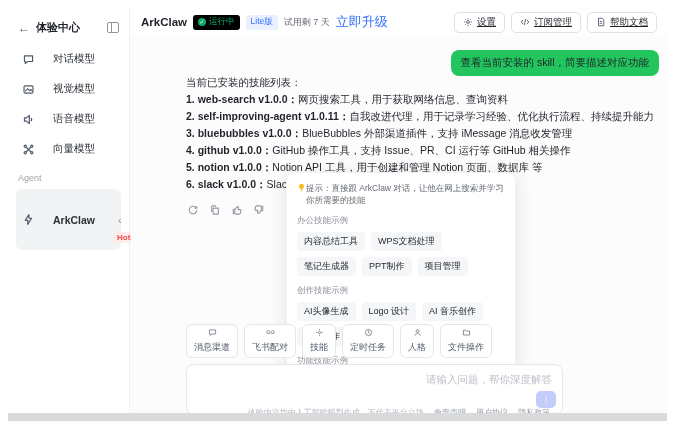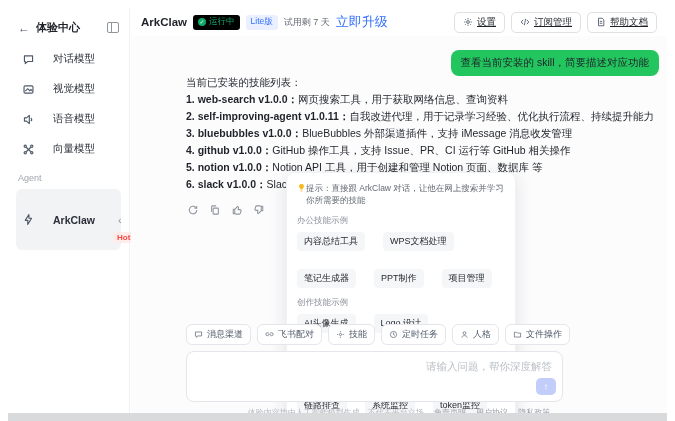--- a/index.html
+++ b/index.html
@@ -40,28 +40,28 @@
   .assist .b { font-weight:700; }
   .msg-actions { position:absolute; left:56px; top:196px; display:flex; gap:10px; }
   .msg-actions svg { width:12px; height:12px; stroke:#8f959e; fill:none; stroke-width:1.4; cursor:pointer; }
   .collapse-chevron { position:absolute; left:-13px; top:206px; font-size:11px; color:#8f959e; cursor:pointer; }
 
   
   #popup { position:absolute; left:155px; top:164px; width:230px; background:#fff; border-radius:8px; box-shadow:0 4px 18px rgba(31,35,41,.12); border:1px solid #f0f1f2; padding:9px 10px 10px 10px; }
   .tip { display:flex; align-items:flex-start; font-size:8.5px; color:#646a73; line-height:12px; }
   .bulb { width:9px; height:9px; flex:0 0 auto; margin-top:1px; }
   .grp-title { font-size:8.5px; color:#8a8f99; margin:9px 0 5px 0; }
-  .chips { display:flex; flex-wrap:wrap; gap:18px; }
+  .chips { display:flex; flex-wrap:wrap; gap:6px; }
   .chip { background:#f5f6f7; border-radius:4px; padding:3px 7px; font-size:9px; color:#1f2329; cursor:pointer; white-space:nowrap; }
   .view-btn { margin-top:10px; width:100%; background:#f2f3f5; border:none; border-radius:4px; padding:5px 0; font-size:9.5px; color:#1f2329; text-align:center; cursor:pointer; font-family:inherit; }
 
   
   #composer { position:absolute; left:55px; top:316px; width:377px; }
   .tools { display:flex; gap:6px; margin-bottom:6px; }
-  .tool { display:flex; align-items:center; gap:4px; background:#fff; border:1px solid #e5e6eb; border-radius:6px; padding:3px 7px; font-size:9px; color:#4e5969; cursor:pointer; white-space:nowrap; }
+  .tool { display:flex; align-items:center; gap:4px; background:#fff; border:1px solid #e5e6eb; border-radius:6px; padding:3px 7px; font-size:9px; color:#4e5969; cursor:pointer; white-space:nowrap;flex-direction:column; }
   .tool svg { width:9px; height:9px; stroke:#6b7280; fill:none; stroke-width:1.4; }
   .input-box { position:relative; width:377px; height:51px; background:#fff; border:1px solid #e5e6eb; border-radius:8px; }
   .input-box textarea { width:100%; height:100%; border:none; outline:none; resize:none; border-radius:8px; padding:8px 10px; font-size:10.5px; font-family:inherit; color:#1f2329; background:transparent;text-align:right; }
   .input-box textarea::placeholder { color:#bcc0c6; }
   .send-btn { position:absolute; right:6px; bottom:6px; width:20px; height:17px; background:#c3cdfa; border:none; border-radius:5px; color:#fff; font-size:10px; line-height:15px; cursor:pointer; }
 
   
   #footer { position:absolute; left:0; right:0; top:399px; text-align:center; font-size:8px; color:#b4b8bf; }
   #footer .flink { color:#9ca1a8; margin-left:8px; cursor:pointer; }
 </style>

